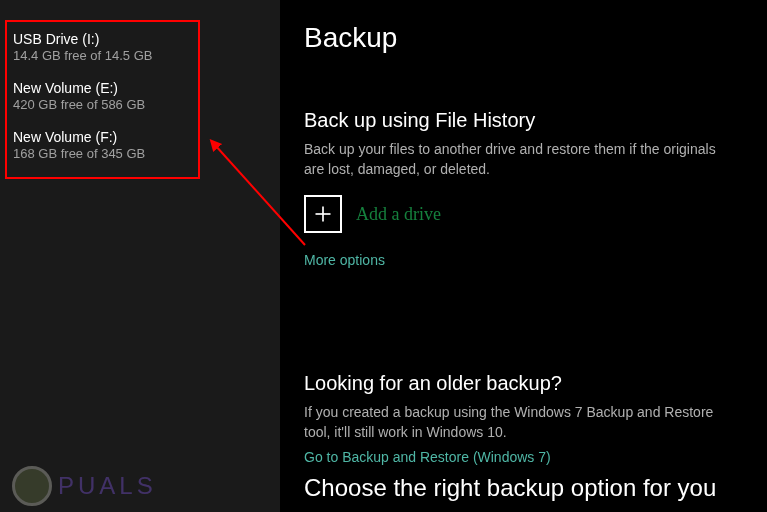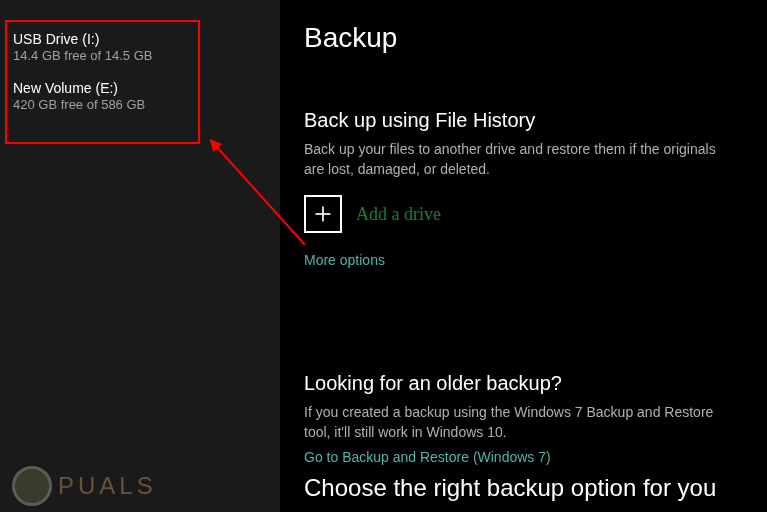--- a/index.html
+++ b/index.html
@@ -138,21 +138,21 @@
   .wm-logo {
     width: 40px; height: 40px;
     border-radius: 50%;
     background: #6b7a4a;
     border: 3px solid #d4d4c8;
     position: relative;
   }
   .wm-text {
     font-size: 24px;
     letter-spacing: 4px;
-    color: #fdba74;
+    color: #8b5cf6;
     font-weight: 300;
   }
 </style>
 </head>
 <body>
 
 <div class="app">
 
   <div class="left-panel">
     <div class="drive-selector">
@@ -160,20 +160,24 @@
       <div class="drive-item">
         <div class="drive-name">USB Drive (I:)</div>
         <div class="drive-free">14.4 GB free of 14.5 GB</div>
       </div>
 
       <div class="drive-item">
         <div class="drive-name">New Volume (E:)</div>
         <div class="drive-free">420 GB free of 586 GB</div>
       </div>
 
+      <div class="drive-item" style="margin-bottom:0;">
+        <div class="drive-name">New Volume (F:)</div>
+        <div class="drive-free">168 GB free of 345 GB</div>
+      </div>
     </div>
 
     <div class="watermark">
       <div class="wm-logo"></div>
       <div class="wm-text">PUALS</div>
     </div>
   </div>
 
   <div class="main">
     <h1 class="page-title">Backup</h1>

